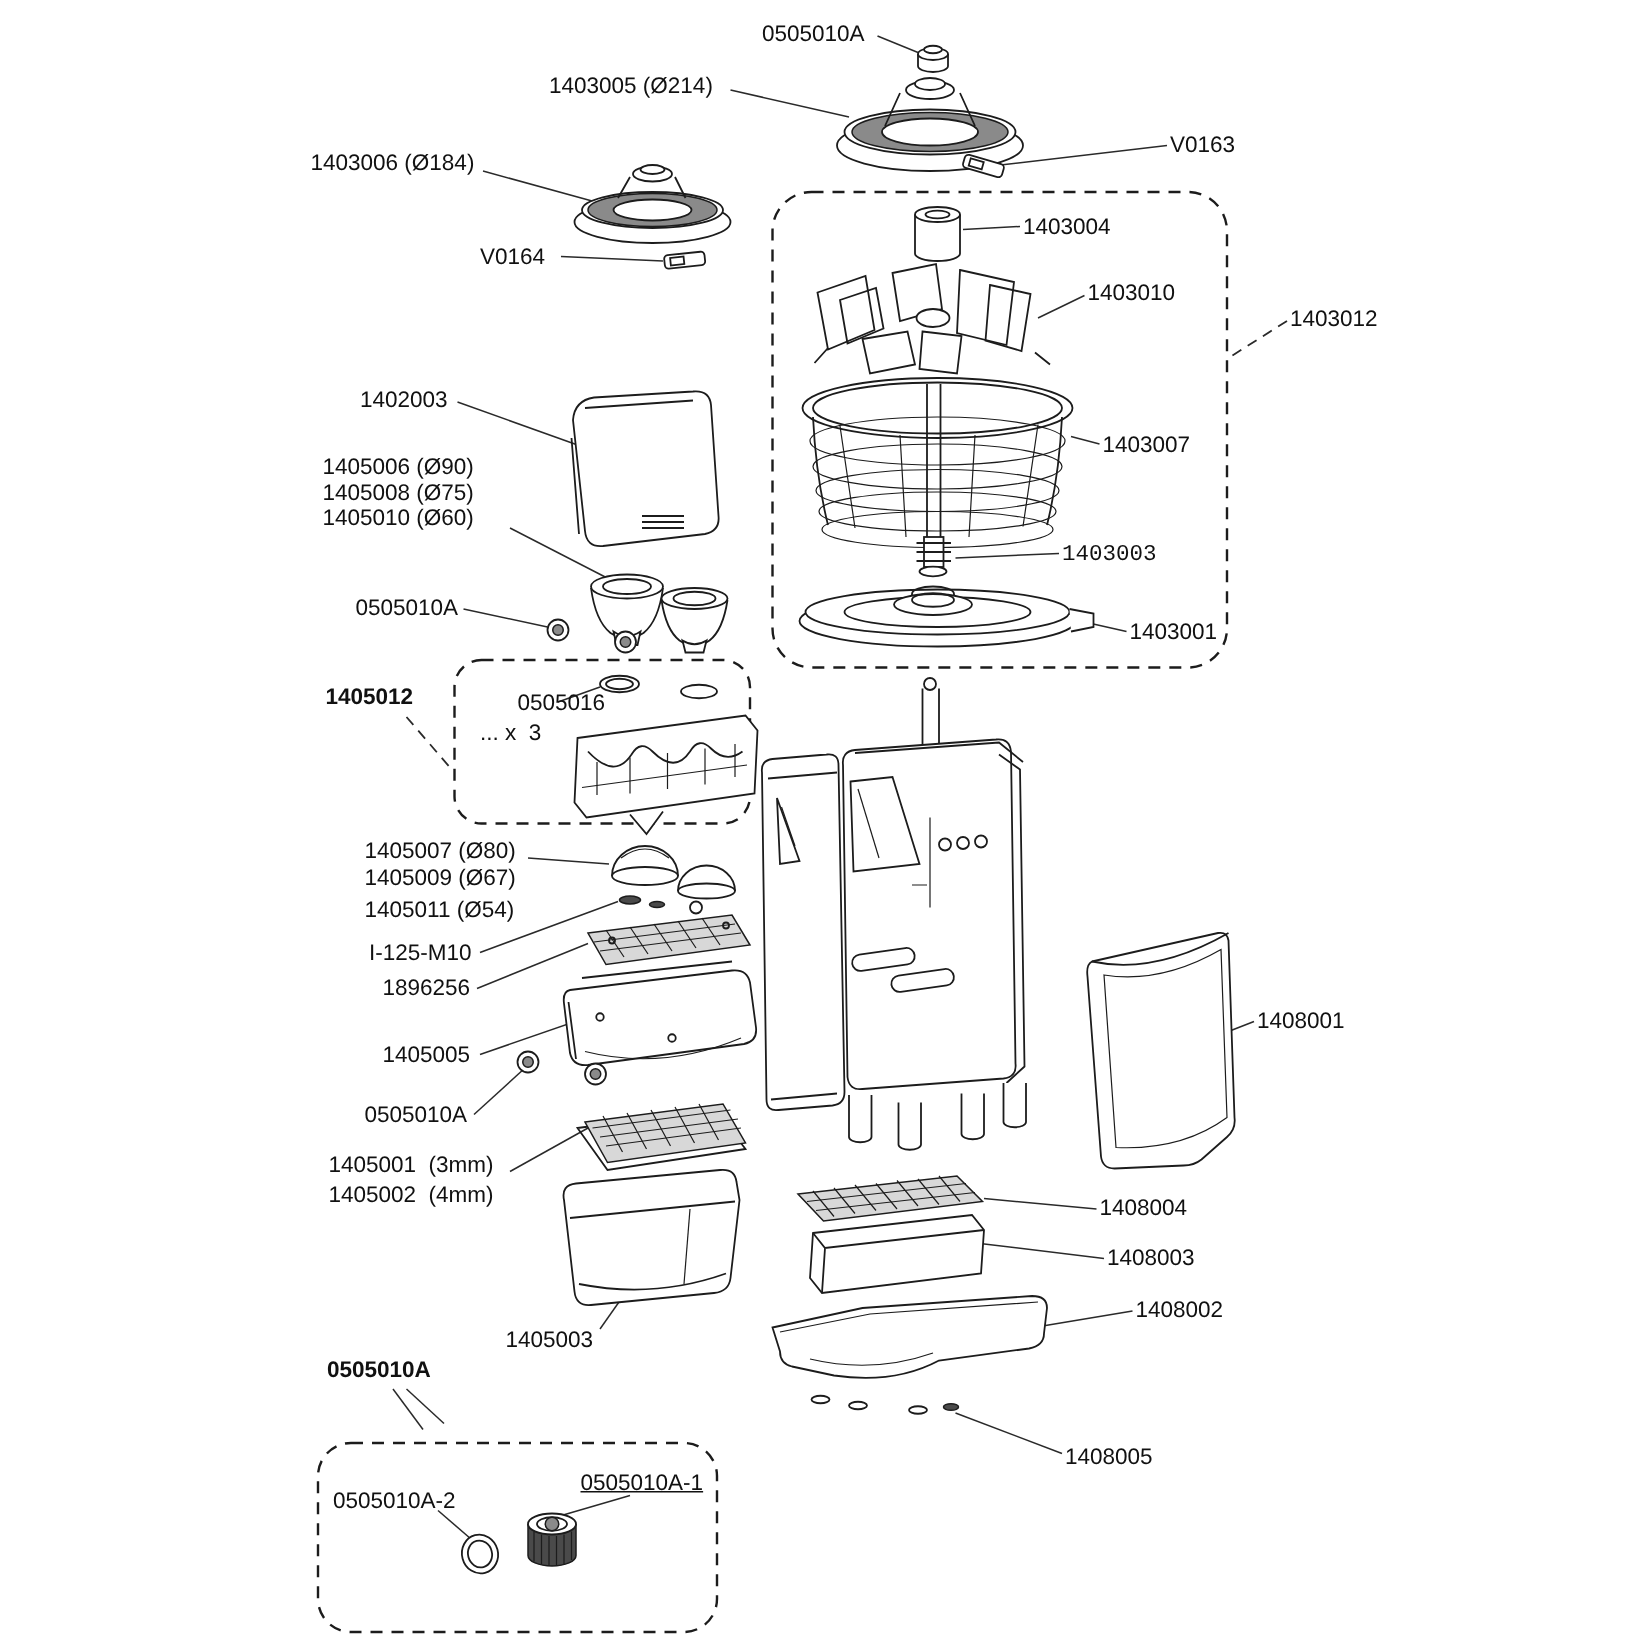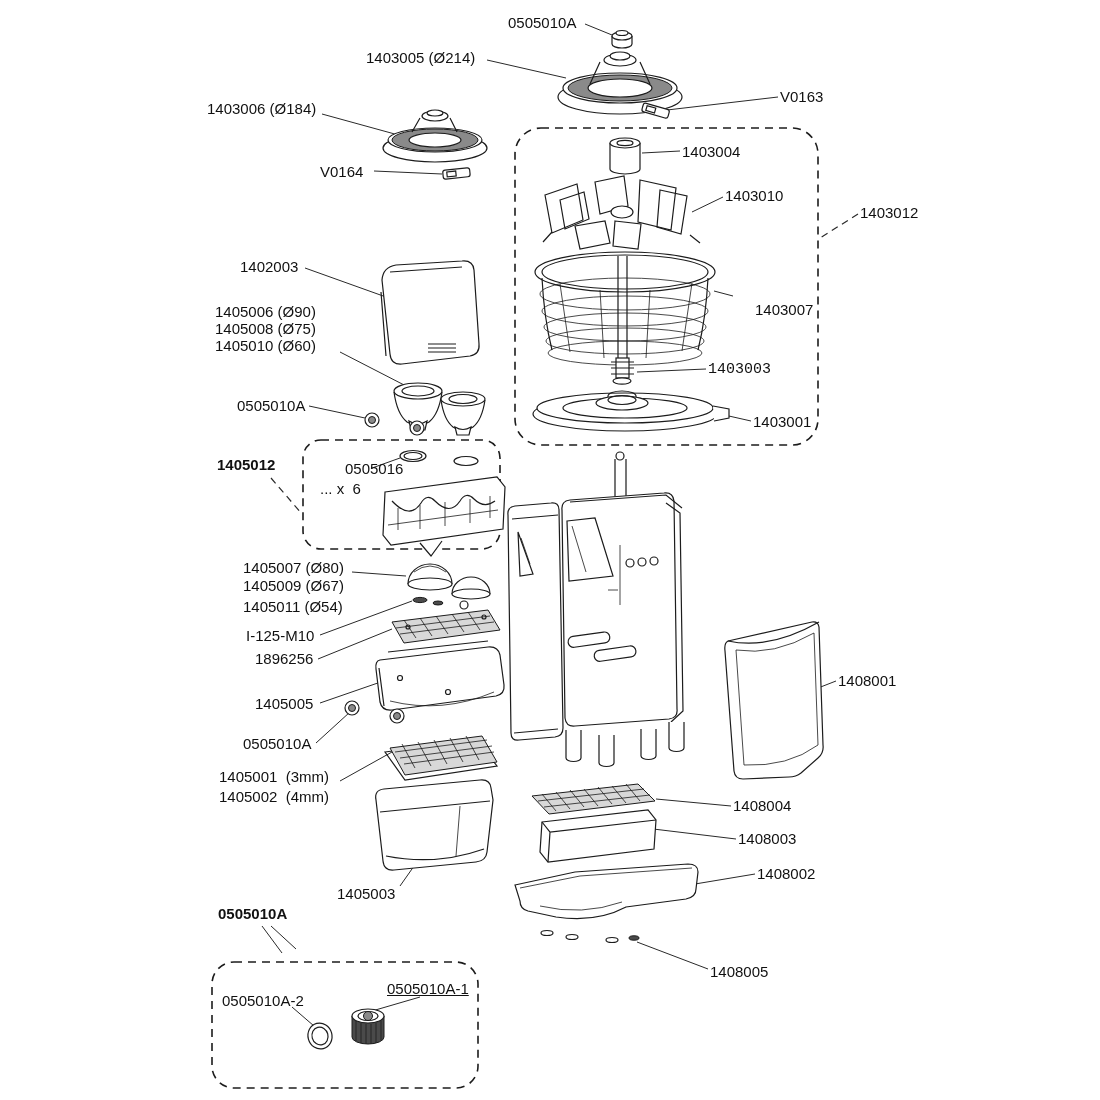--- a/index.html
+++ b/index.html
@@ -337,27 +337,27 @@
 <div class="lbl" style="left:780px;top:88px;">V0163</div>
 <div class="lbl" style="left:207px;top:100px;">1403006 (Ø184)</div>
 <div class="lbl" style="left:682px;top:143px;">1403004</div>
 <div class="lbl" style="left:320px;top:163px;">V0164</div>
 <div class="lbl" style="left:725px;top:187px;">1403010</div>
 <div class="lbl" style="left:860px;top:204px;">1403012</div>
 <div class="lbl" style="left:240px;top:258px;">1402003</div>
 <div class="lbl" style="left:215px;top:303px;">1405006 (Ø90)</div>
 <div class="lbl" style="left:215px;top:320px;">1405008 (Ø75)</div>
 <div class="lbl" style="left:215px;top:337px;">1405010 (Ø60)</div>
-<div class="lbl" style="left:735px;top:301px;margin-left:20px;">1403007</div>
+<div class="lbl" style="left:735px;top:288px;">1403007</div>
 <div class="lbl" style="left:708px;top:361px;font-family:Liberation Mono, monospace;">1403003</div>
 <div class="lbl" style="left:237px;top:397px;">0505010A</div>
 <div class="lbl" style="left:753px;top:413px;">1403001</div>
 <div class="lbl bold" style="left:217px;top:456px;">1405012</div>
 <div class="lbl" style="left:315px;top:460px;margin-left:30px;">0505016</div>
-<div class="lbl" style="left:320px;top:480px;">... x  6</div>
+<div class="lbl" style="left:320px;top:480px;">... x  3</div>
 <div class="lbl" style="left:243px;top:559px;">1405007 (Ø80)</div>
 <div class="lbl" style="left:243px;top:577px;">1405009 (Ø67)</div>
 <div class="lbl" style="left:243px;top:598px;">1405011 (Ø54)</div>
 <div class="lbl" style="left:246px;top:627px;">I-125-M10</div>
 <div class="lbl" style="left:255px;top:650px;">1896256</div>
 <div class="lbl" style="left:255px;top:695px;">1405005</div>
 <div class="lbl" style="left:243px;top:735px;">0505010A</div>
 <div class="lbl" style="left:838px;top:672px;">1408001</div>
 <div class="lbl" style="left:219px;top:768px;">1405001  (3mm)</div>
 <div class="lbl" style="left:219px;top:788px;">1405002  (4mm)</div>

